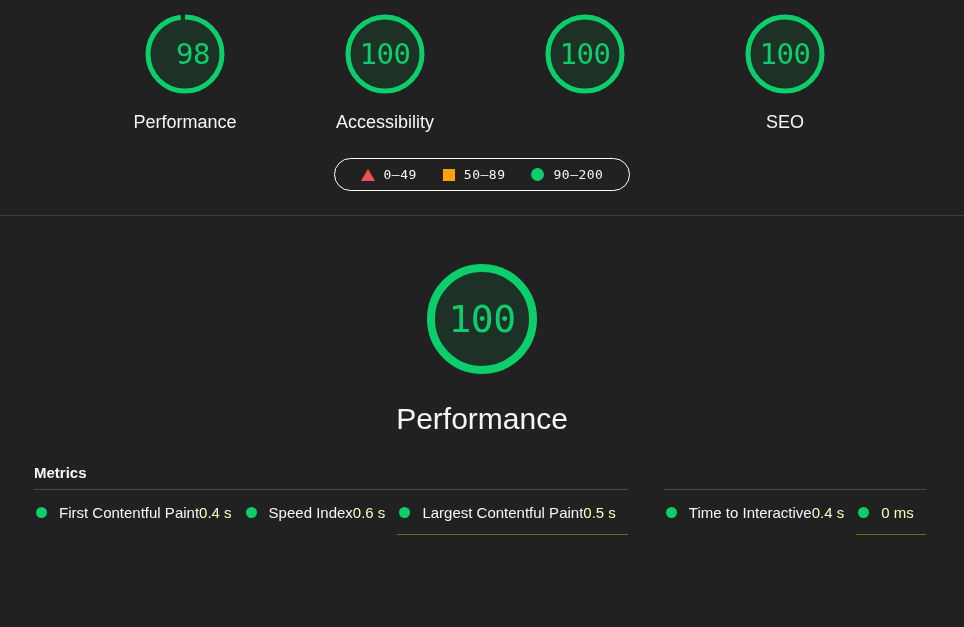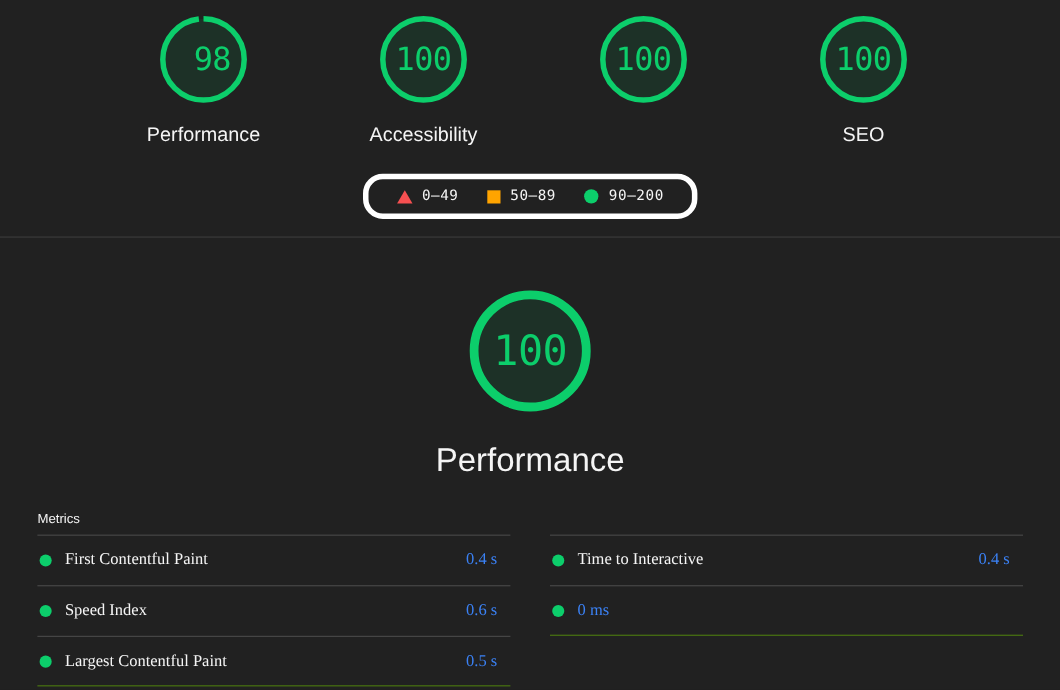--- a/index.html
+++ b/index.html
@@ -84,21 +84,21 @@
   .legend-wrap {
     display: flex;
     justify-content: center;
     margin-top: 24px;
   }
 
   .legend {
     display: flex;
     align-items: center;
     gap: 26px;
-    border: 5px solid #ffffff;
+    border: 1px solid #ffffff;
     border-radius: 18px;
     padding: 8px 26px;
     background: #212121;
   }
 
   .legend-item {
     display: flex;
     align-items: center;
     gap: 9px;
   }
@@ -169,36 +169,34 @@
     color: #f5f5f5;
   }
 
   
   .metrics {
     margin-top: 28px;
     padding: 0 34px;
   }
 
   .metrics-heading {
-    font-size: 12px;
-    font-weight: normal;
+    font-size: 15px;
+    font-weight: bold;
     color: #f5f5f5;
     margin-bottom: 8px;
   }
 
   .metrics-grid {
     display: grid;
     grid-template-columns: 1fr 1fr;
     column-gap: 36px;
   }
 
   .metric-col {
     display: flex;
-    flex-direction: column;
-    font-family: Liberation Serif, serif;
   }
 
   .metric-row {
     display: flex;
     align-items: center;
     border-top: 1px solid #4a4a4a;
     height: 46px;
     padding: 0 12px 0 2px;
   }
   .metric-col .metric-row:last-child {
@@ -221,21 +219,21 @@
     white-space: nowrap;
     overflow: hidden;
     text-overflow: ellipsis;
   }
 
   .metric-value {
     font-size: 15px;
     text-align: right;
     white-space: nowrap;
   }
-  .metric-value.pass    { color: #3b82f6; }
+  .metric-value.pass    { color: #fef9c3; }
 </style>
 </head>
 <body>
 
 <div class="report">
 
   <section class="summary">
 
     <div class="gauges">
         <div class="gauge">

